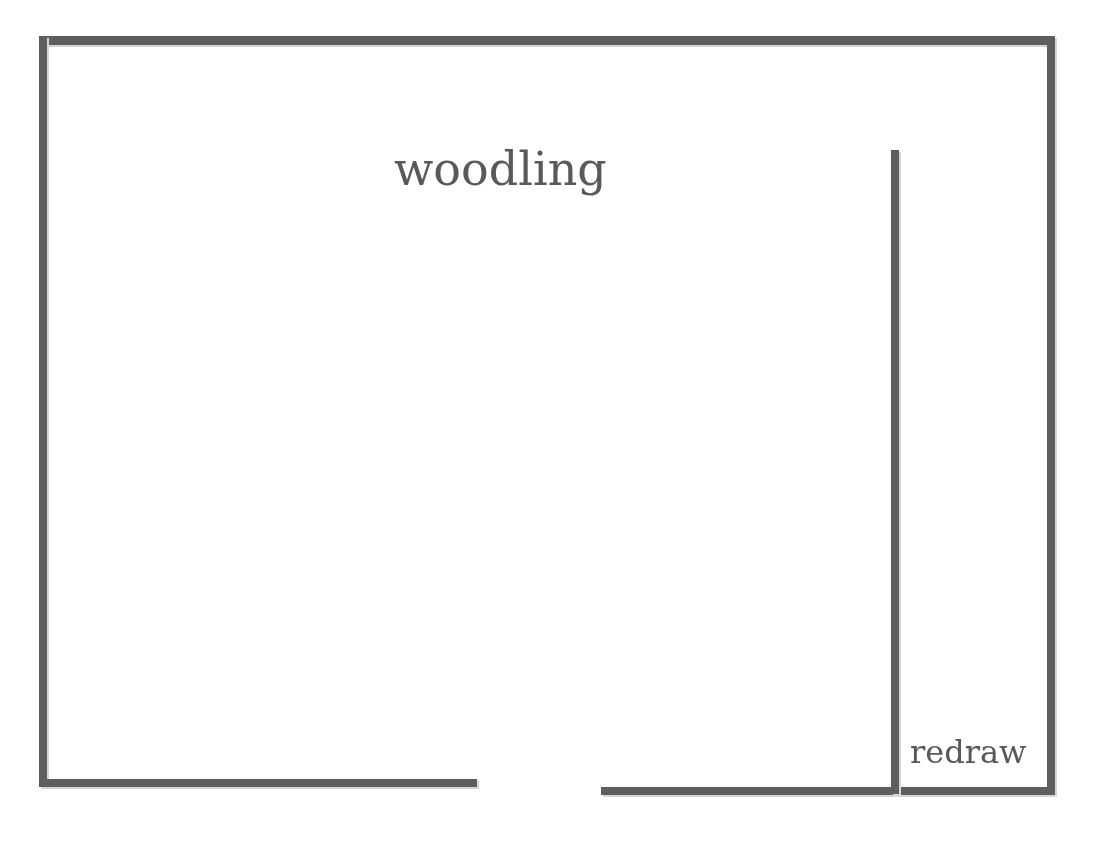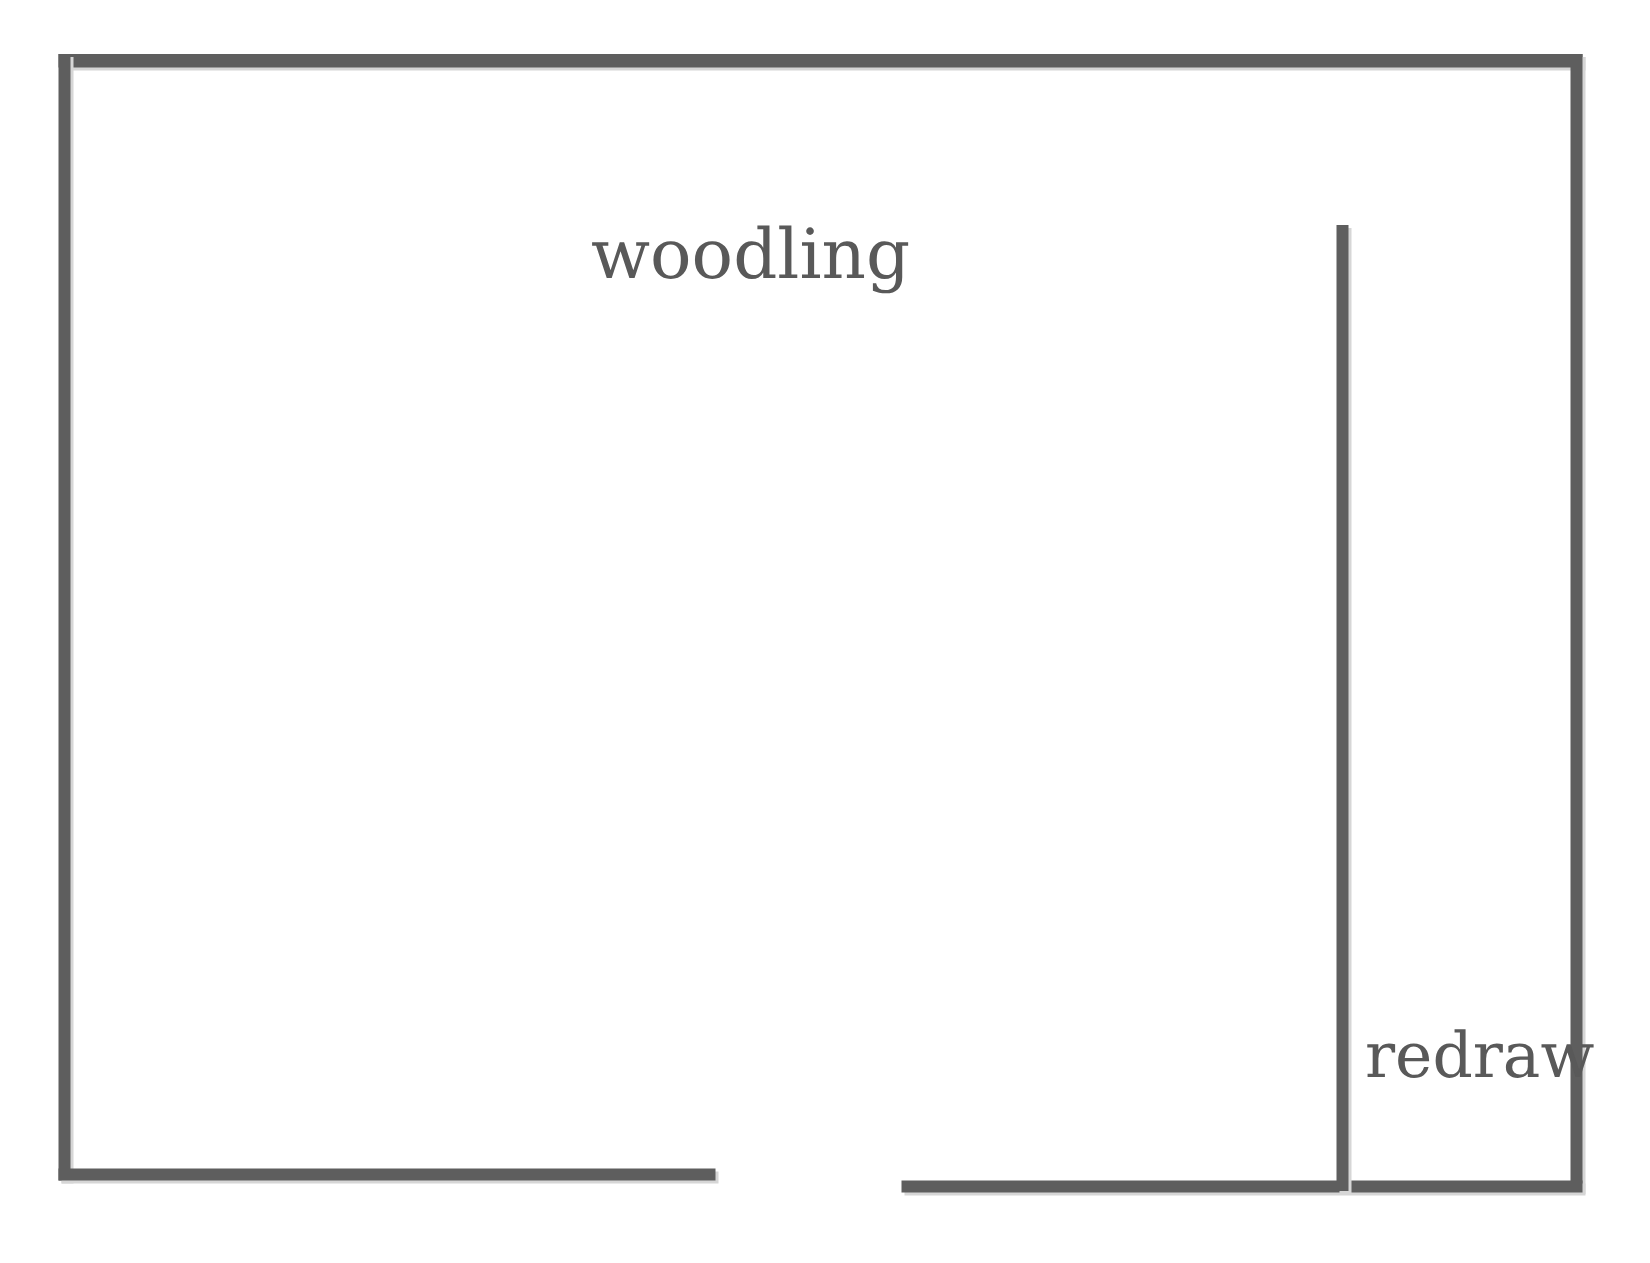--- a/index.html
+++ b/index.html
@@ -54,22 +54,22 @@
     position: absolute;
     color: #595959;
     line-height: 1;
     white-space: nowrap;
   }
   #label-woodling {
     left: 394px; top: 146px;
     font-size: 46px;
   }
   #label-redraw {
-    left: 910px; top: 683px;
-    font-size: 42px;
+    left: 910px; top: 736px;
+    font-size: 32px;
     cursor: default;
   }
 </style>
 </head>
 <body>
 
 <div class="canvas">
 
   <div class="wall" id="wall-top"></div>
 

